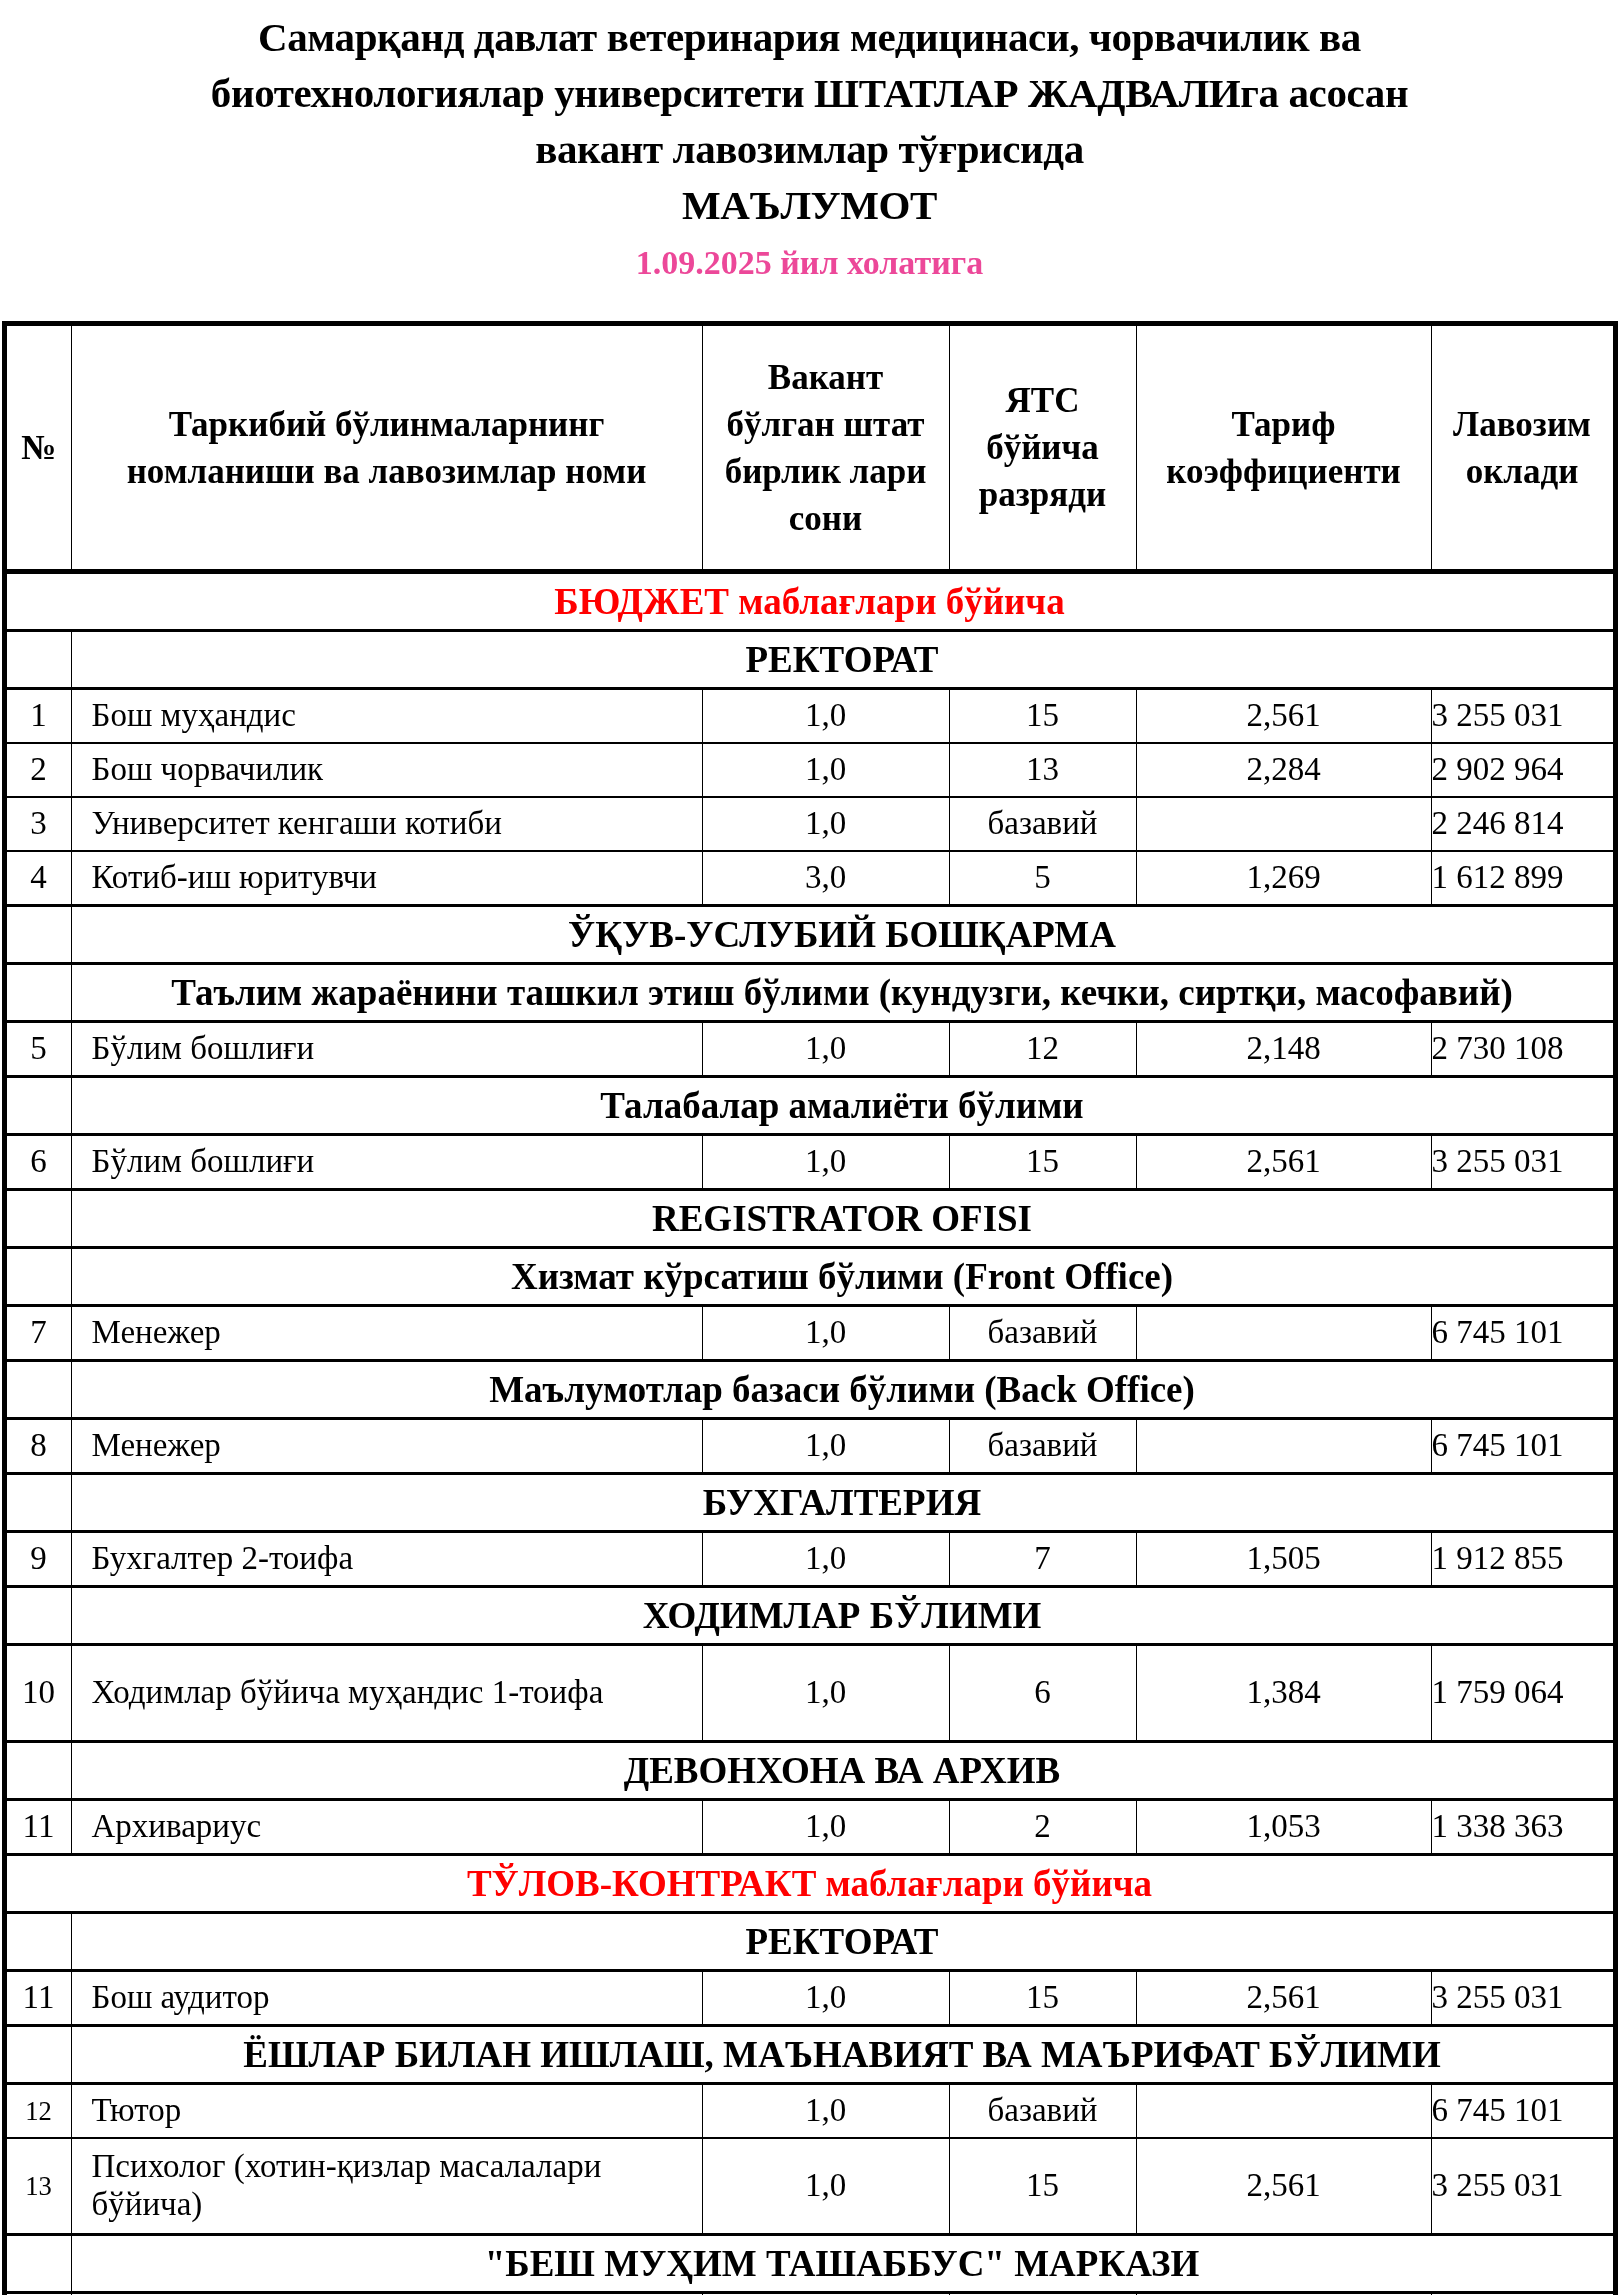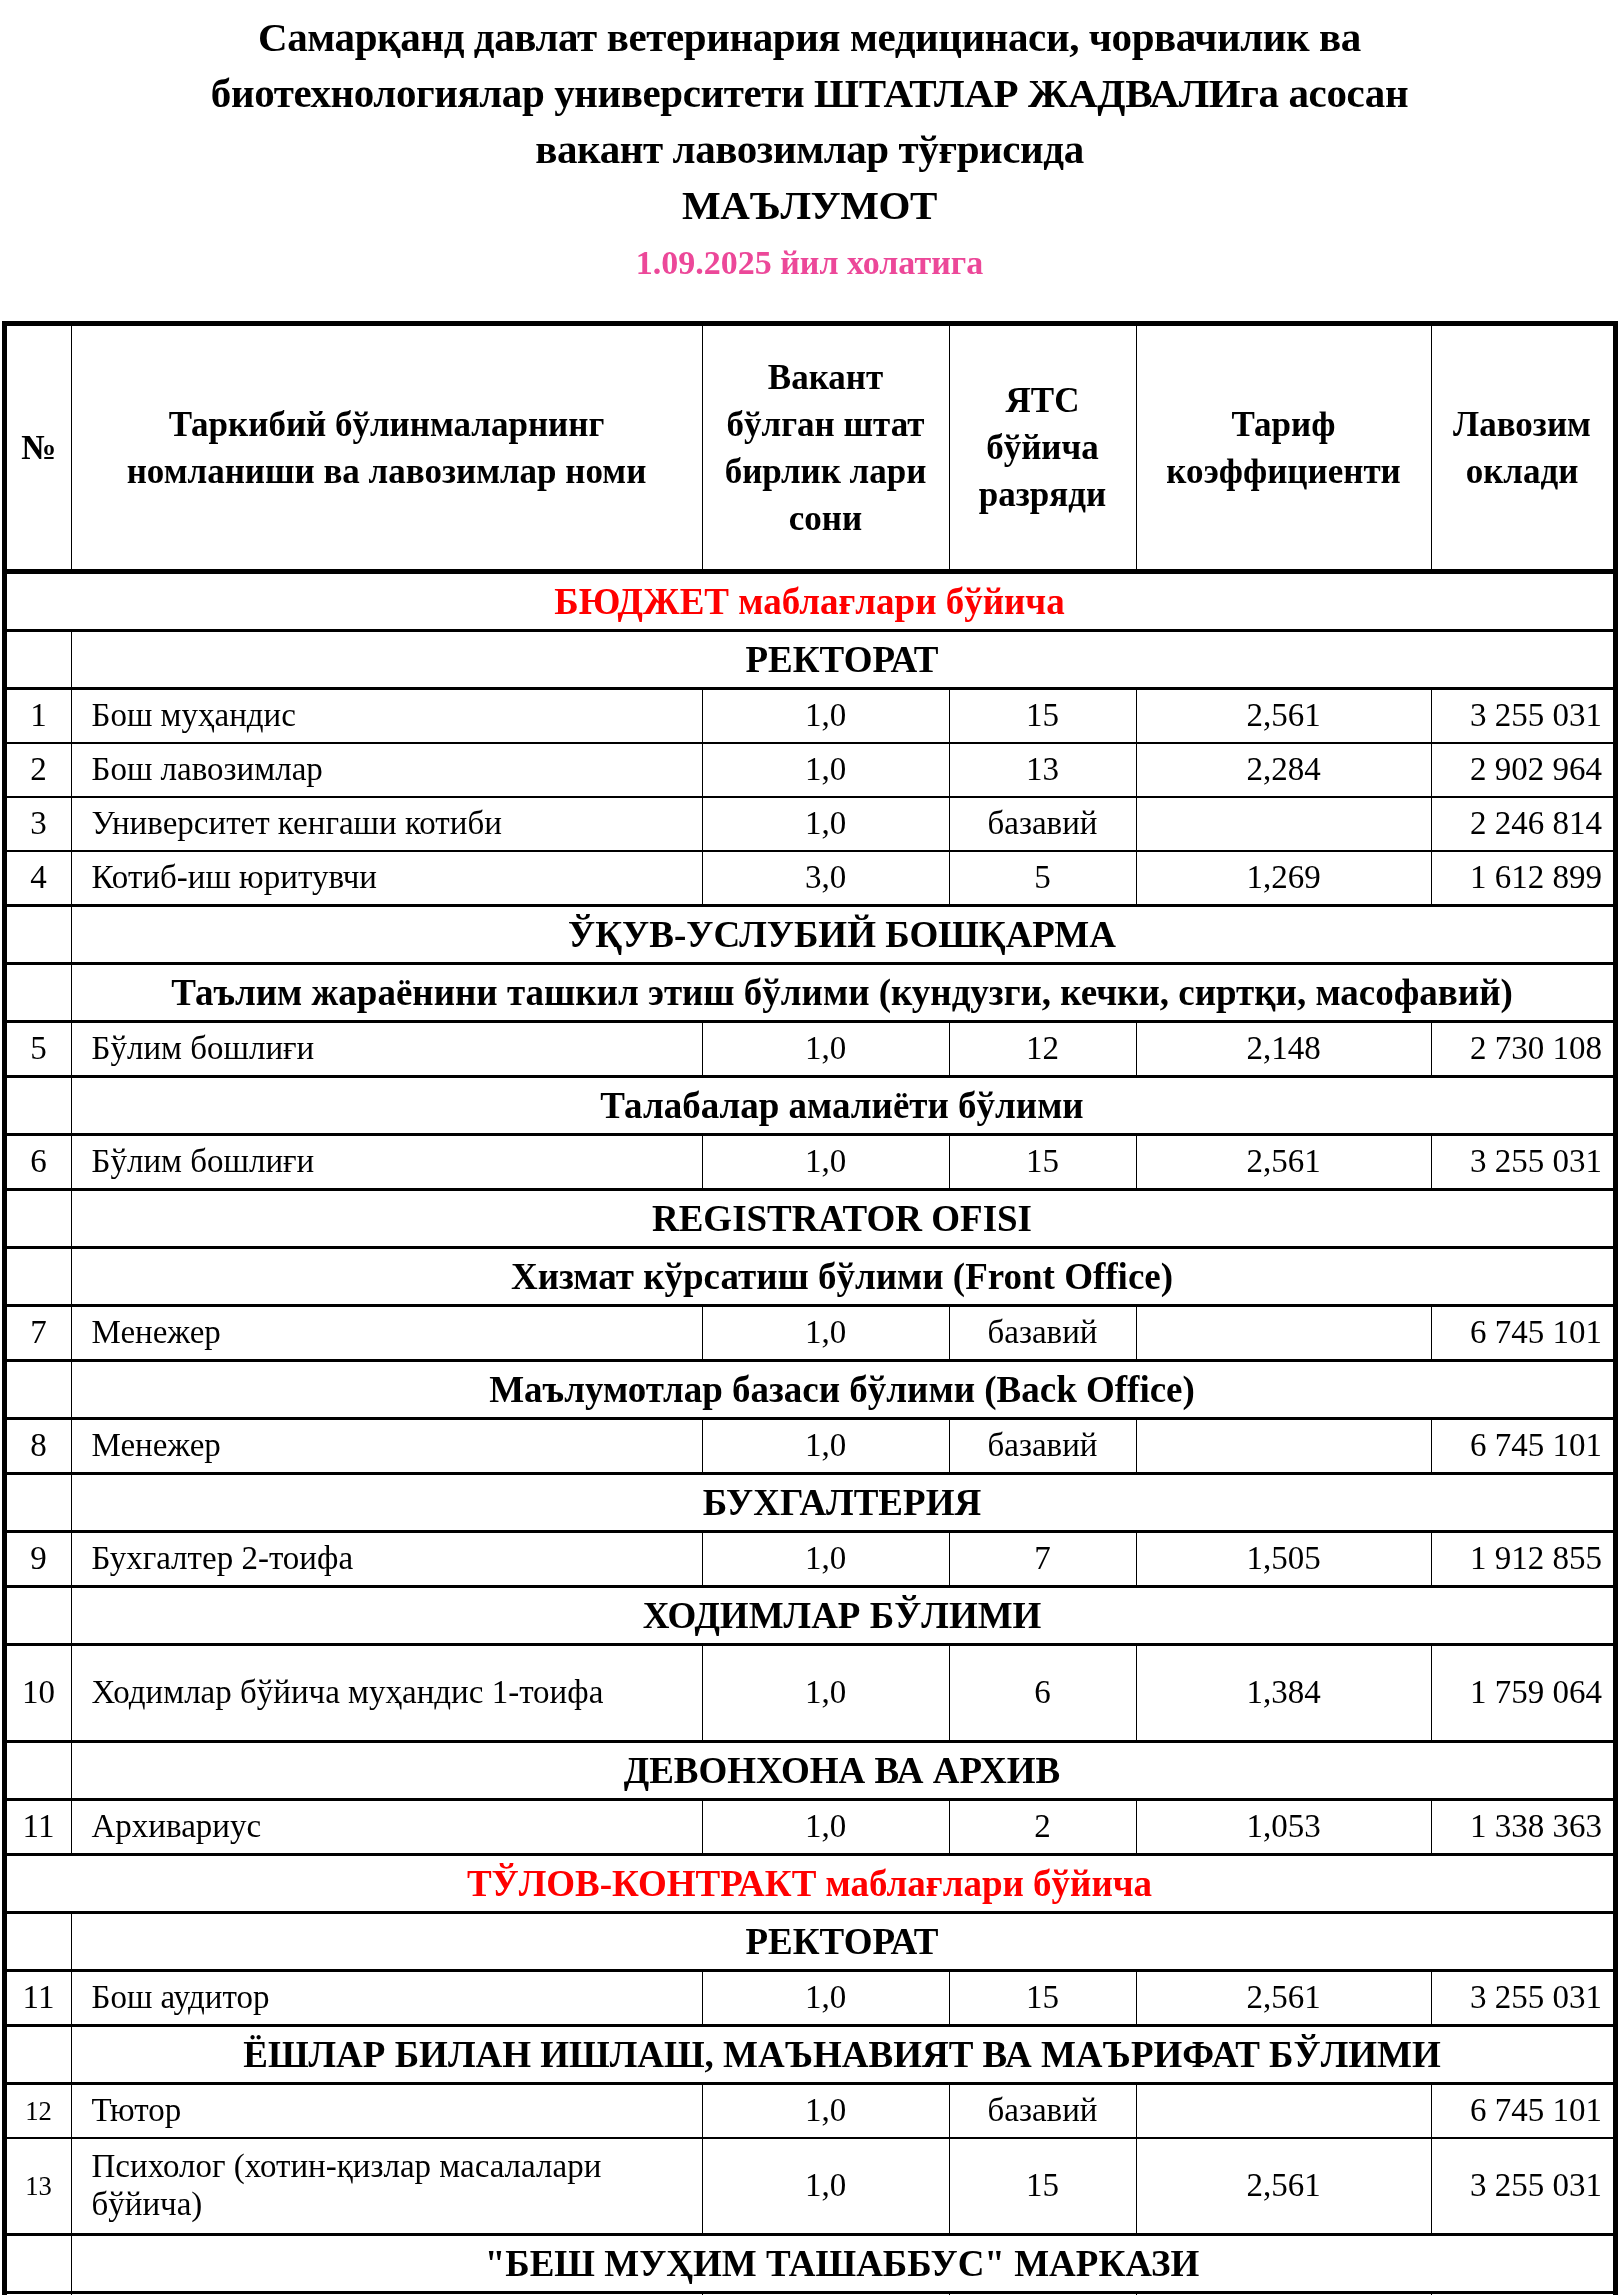--- a/index.html
+++ b/index.html
@@ -66,21 +66,21 @@
   tr.row-band td{
     height:55px;
     font-weight:bold;
     font-size:37px;
     border-top-width:3px;
     border-bottom-width:3px;
     padding:0 4.6px;
   }
   tr.row-band td.band-red{color:#FF0000;}
   td.cell-name{text-align:left;padding-left:20px;padding-right:13.7px;}
-  td.cell-salary{text-align:right;padding-right:10.6px;}
+  td.cell-salary{text-align:left;padding-right:10.6px;}
   td.cell-num.small-num{font-size:26.6px;}
 </style>
 </head>
 <body>
 
 <div class="page">
 
   <div class="title-block">
     <div class="title-line">Самарқанд давлат ветеринария медицинаси, чорвачилик ва</div>
     <div class="title-line">биотехнологиялар университети ШТАТЛАР ЖАДВАЛИга асосан</div>
@@ -119,21 +119,21 @@
         <tr class="row-data">
           <td class="cell-num">1</td>
           <td class="cell-name">Бош муҳандис</td>
           <td class="cell-count">1,0</td>
           <td class="cell-grade">15</td>
           <td class="cell-coef">2,561</td>
           <td class="cell-salary">3 255 031</td>
         </tr>
         <tr class="row-data">
           <td class="cell-num">2</td>
-          <td class="cell-name">Бош лавозимлар</td>
+          <td class="cell-name">Бош чорвачилик</td>
           <td class="cell-count">1,0</td>
           <td class="cell-grade">13</td>
           <td class="cell-coef">2,284</td>
           <td class="cell-salary">2 902 964</td>
         </tr>
         <tr class="row-data">
           <td class="cell-num">3</td>
           <td class="cell-name">Университет кенгаши котиби</td>
           <td class="cell-count">1,0</td>
           <td class="cell-grade">базавий</td>

